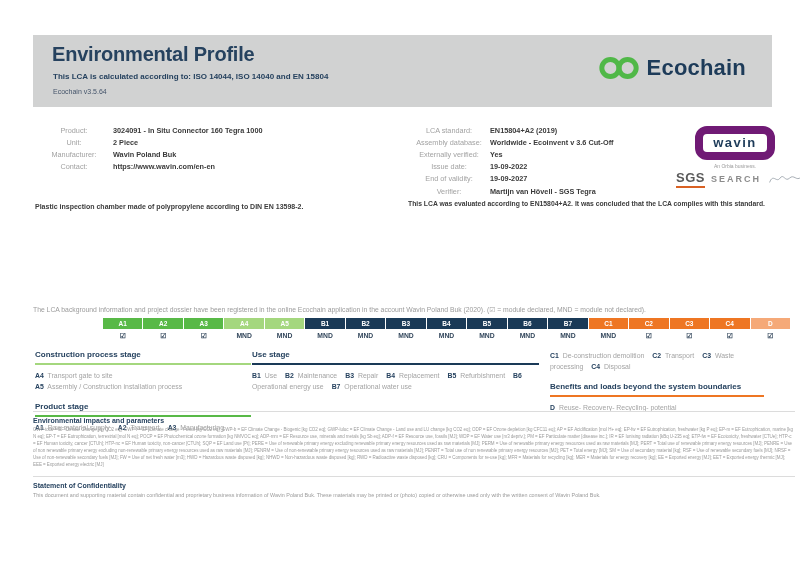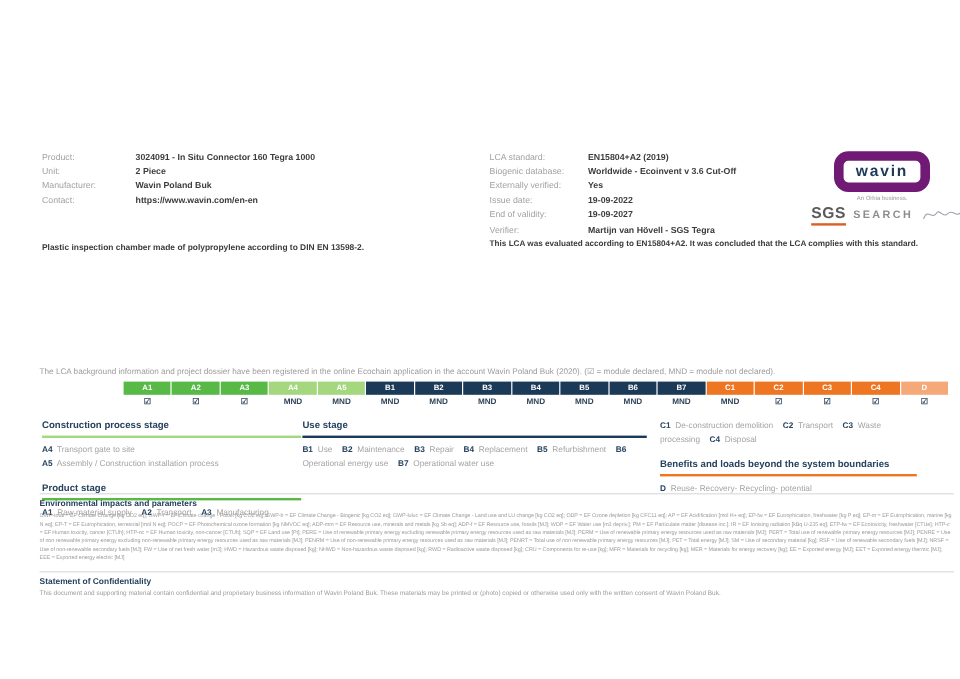--- a/index.html
+++ b/index.html
@@ -12,21 +12,21 @@
                letter-spacing:-0.2px;color:#26425f;}
   .band .subtitle{position:absolute;left:20px;top:37px;font-size:8px;font-weight:bold;color:#26425f;}
   .band .version{position:absolute;left:20px;top:53px;font-size:7px;color:#44546a;}
   .brand{position:absolute;right:26px;top:20px;display:flex;align-items:center;gap:7px;}
   .brand svg{width:42px;height:26px;display:block;}
   .brand .brand-text{font-size:22px;font-weight:bold;color:#1d3b59;letter-spacing:0.2px;}
 
   
   .product-info{position:absolute;left:35px;top:126px;width:370px;}
   .lca-info{position:absolute;left:408px;top:126px;width:300px;}
-  .info-row{display:flex;margin-bottom:3px;font-size:7.3px;line-height:1.25;}
+  .info-row{display:flex;margin-bottom:3px;font-size:7.3px;line-height:1.25;text-align:center;}
   .product-info .info-row .label{width:78px;flex:none;color:#a2a2a2;}
   .lca-info .info-row .label{width:82px;flex:none;color:#a2a2a2;}
   .info-row .value{color:#3b3b3b;font-weight:bold;white-space:pre-line;}
   .description{position:absolute;left:35px;top:203px;width:380px;margin:0;
                font-size:7px;font-weight:bold;color:#3b3b3b;}
   .evaluation{position:absolute;left:408px;top:200px;width:390px;margin:0;
               font-size:6.8px;font-weight:bold;color:#3b3b3b;white-space:nowrap;}
 
   
   .wavin{position:absolute;left:693px;top:126px;width:84px;text-align:center;}
@@ -71,20 +71,32 @@
   .impacts p{margin:0;font-size:4.5px;letter-spacing:-0.05px;line-height:1.55;color:#9b9b9b;}
   .confidentiality{position:absolute;left:33px;top:476px;width:762px;
                    border-top:1px solid #dcdcdc;padding-top:5px;}
   .confidentiality p{margin:0;font-size:5.4px;color:#9b9b9b;}
 </style>
 </head>
 <body>
 
 <div class="page">
 
+  <header class="band">
+    <div class="title">Environmental Profile</div>
+    <div class="subtitle">This LCA is calculated according to: ISO 14044, ISO 14040 and EN 15804</div>
+    <div class="version">Ecochain v3.5.64</div>
+    <div class="brand">
+      <svg viewBox="0 0 44 26">
+        <circle cx="13" cy="13" r="9" fill="none" stroke="#50b848" stroke-width="5.2"></circle>
+        <circle cx="31" cy="13" r="9" fill="none" stroke="#50b848" stroke-width="5.2"></circle>
+      </svg>
+      <span class="brand-text">Ecochain</span>
+    </div>
+  </header>
 
   <section class="product-info">
     <div id="product-rows">
         <div class="info-row">
           <span class="label">Product:</span>
           <span class="value">3024091 - In Situ Connector 160 Tegra 1000</span>
         </div>
         <div class="info-row">
           <span class="label">Unit:</span>
           <span class="value">2 Piece</span>
@@ -101,21 +113,21 @@
   </section>
   <p class="description">Plastic inspection chamber made of polypropylene according to DIN EN 13598-2.</p>
 
   <section class="lca-info">
     <div id="lca-rows">
         <div class="info-row">
           <span class="label">LCA standard:</span>
           <span class="value">EN15804+A2 (2019)</span>
         </div>
         <div class="info-row">
-          <span class="label">Biogenic database:</span>
+          <span class="label">Assembly database:</span>
           <span class="value">Worldwide - Ecoinvent v 3.6 Cut-Off</span>
         </div>
         <div class="info-row">
           <span class="label">Externally verified:</span>
           <span class="value">Yes</span>
         </div>
         <div class="info-row">
           <span class="label">Issue date:</span>
           <span class="value">19-09-2022</span>
         </div>

